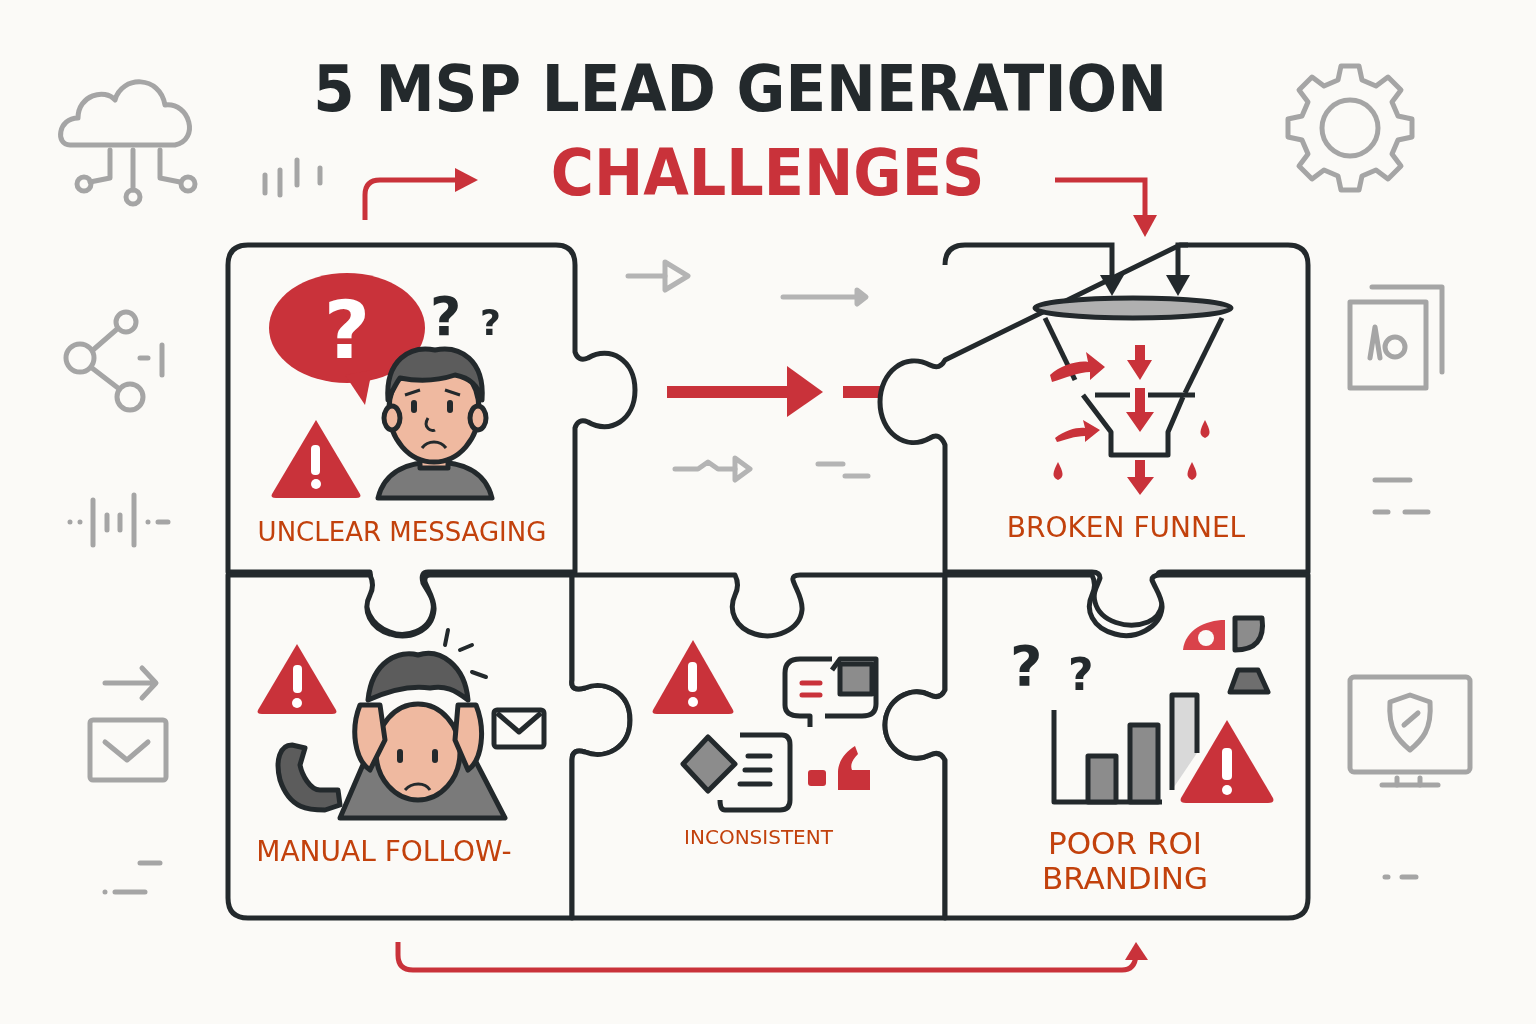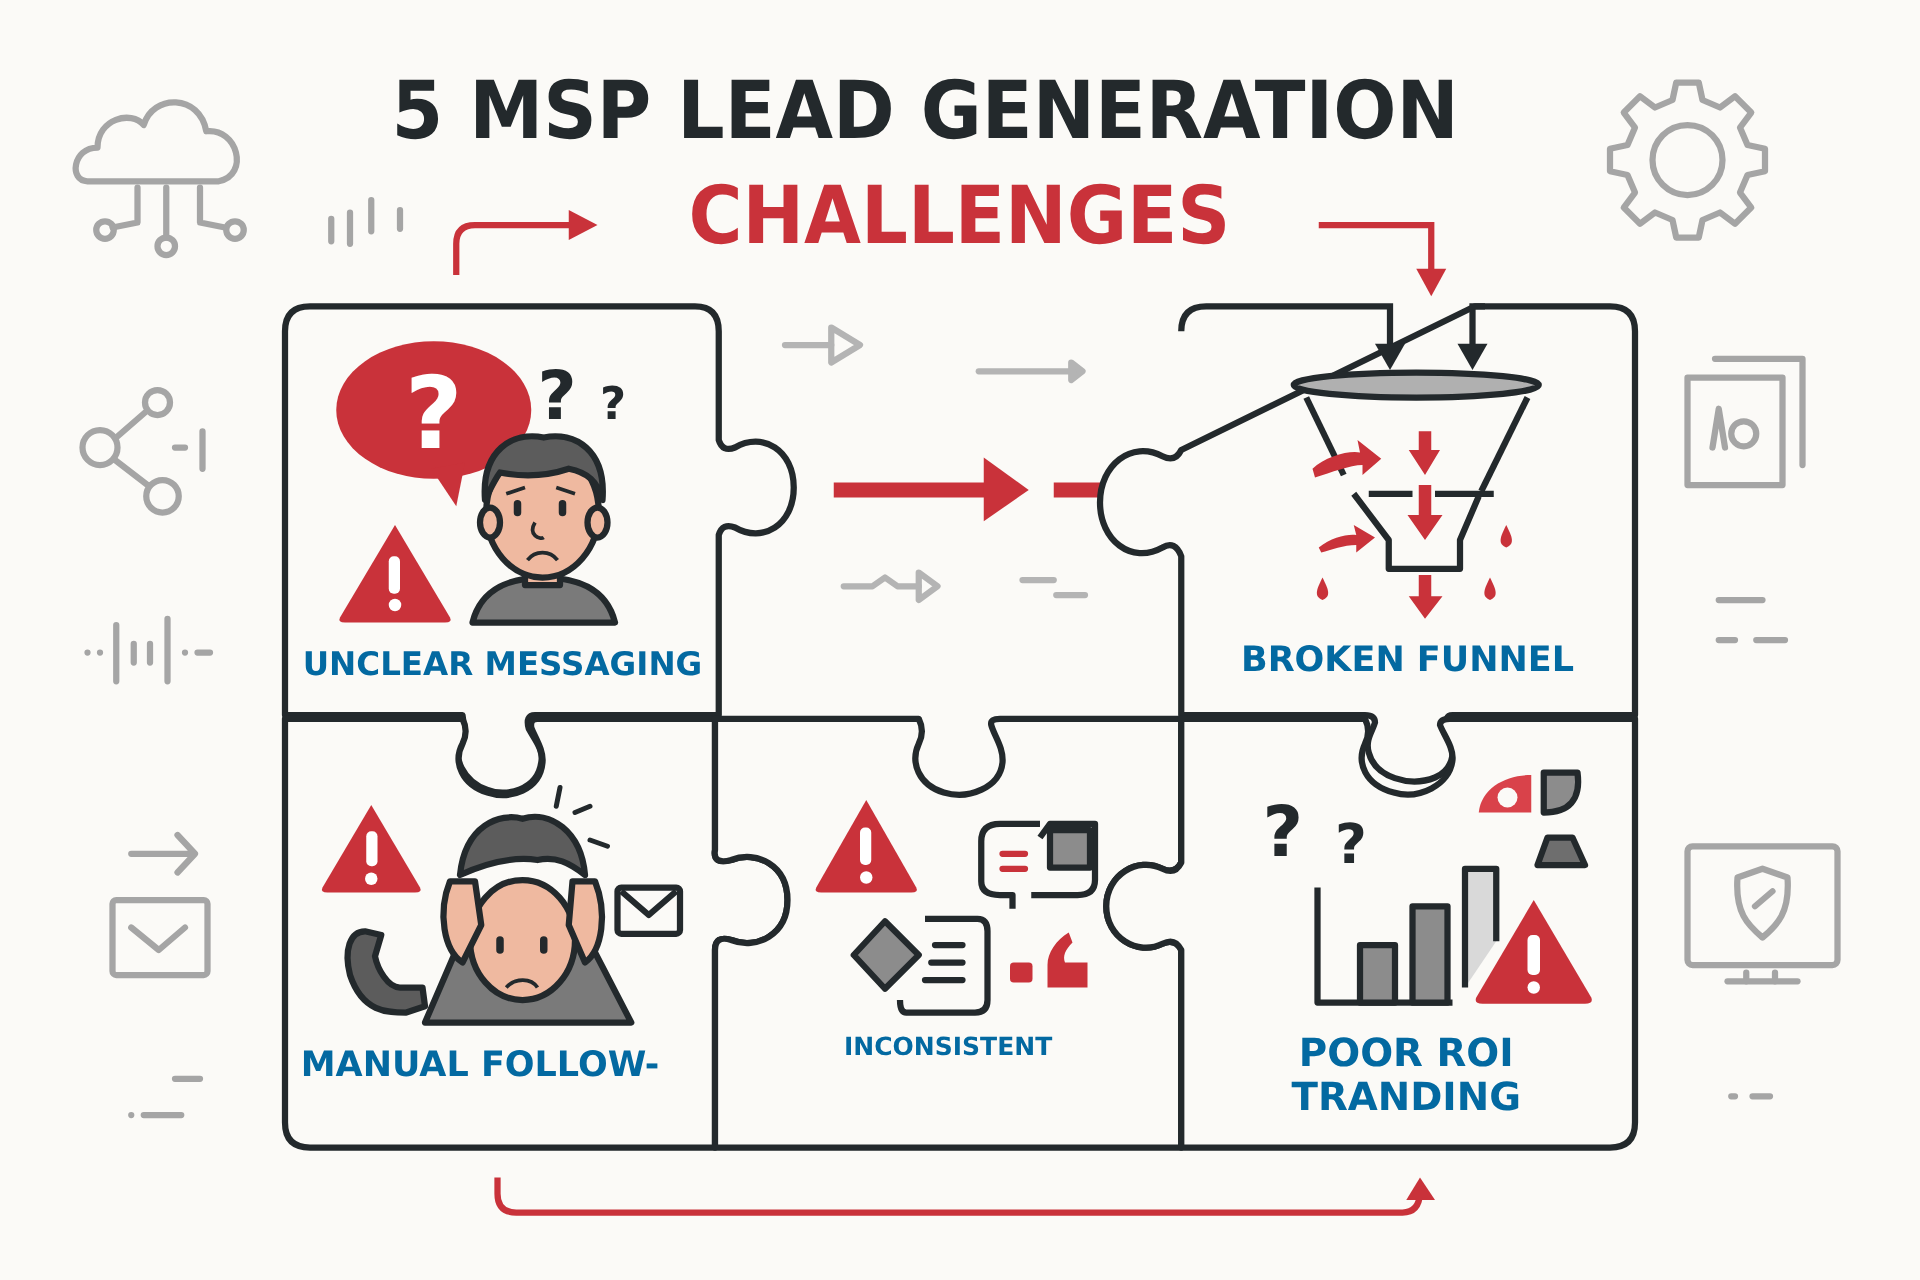--- a/index.html
+++ b/index.html
@@ -15,22 +15,22 @@
       transform: scaleX(0.93); transform-origin: 742px 0;
     }
     .title-line2 {
       position: absolute; left: 0; width: 1536px; top: 136px; text-align: center;
       font-family: "DejaVu Sans", sans-serif; font-weight: bold;
       font-size: 64px; color: #c9323a;
       transform: scaleX(0.92); transform-origin: 762px 0;
     }
     .label {
       position: absolute; text-align: center;
-      font-family: "DejaVu Sans", sans-serif; font-weight: bold;
-      color: #0369a1; line-height: 1.12;
+      font-family: "DejaVu Sans", sans-serif; font-weight: normal;
+      color: #c2410c; line-height: 1.12;
     }
     svg { position: absolute; left: 0; top: 0; }
   </style>
 </head>
 <body>
 
 <div class="title-line1">5 MSP LEAD GENERATION</div>
 <div class="title-line2">CHALLENGES</div>
 
 <svg width="1536" height="1024" viewBox="0 0 1536 1024">
@@ -275,14 +275,14 @@
 <div class="label" style="left:216px; top:836px; width:336px; font-size:28px;">
   <div>MANUAL FOLLOW-</div>
 </div>
 
 <div class="label" style="left:576px; top:826px; width:365px; font-size:20px;">
   <div>INCONSISTENT</div>
 </div>
 
 <div class="label" style="left:950px; top:826px; width:350px; font-size:31px;">
   <div>POOR ROI</div>
-  <div>TRANDING</div>
+  <div>BRANDING</div>
 </div>
 
 </body></html>

